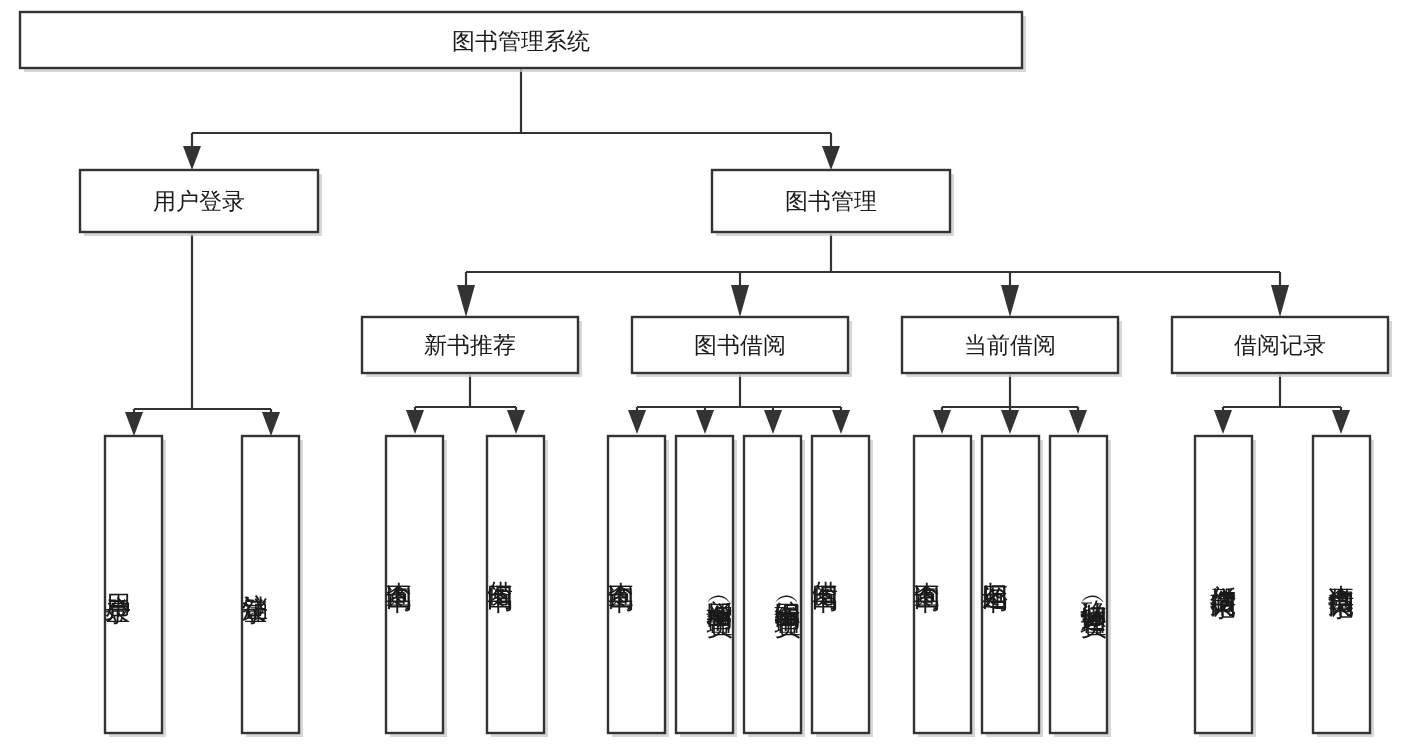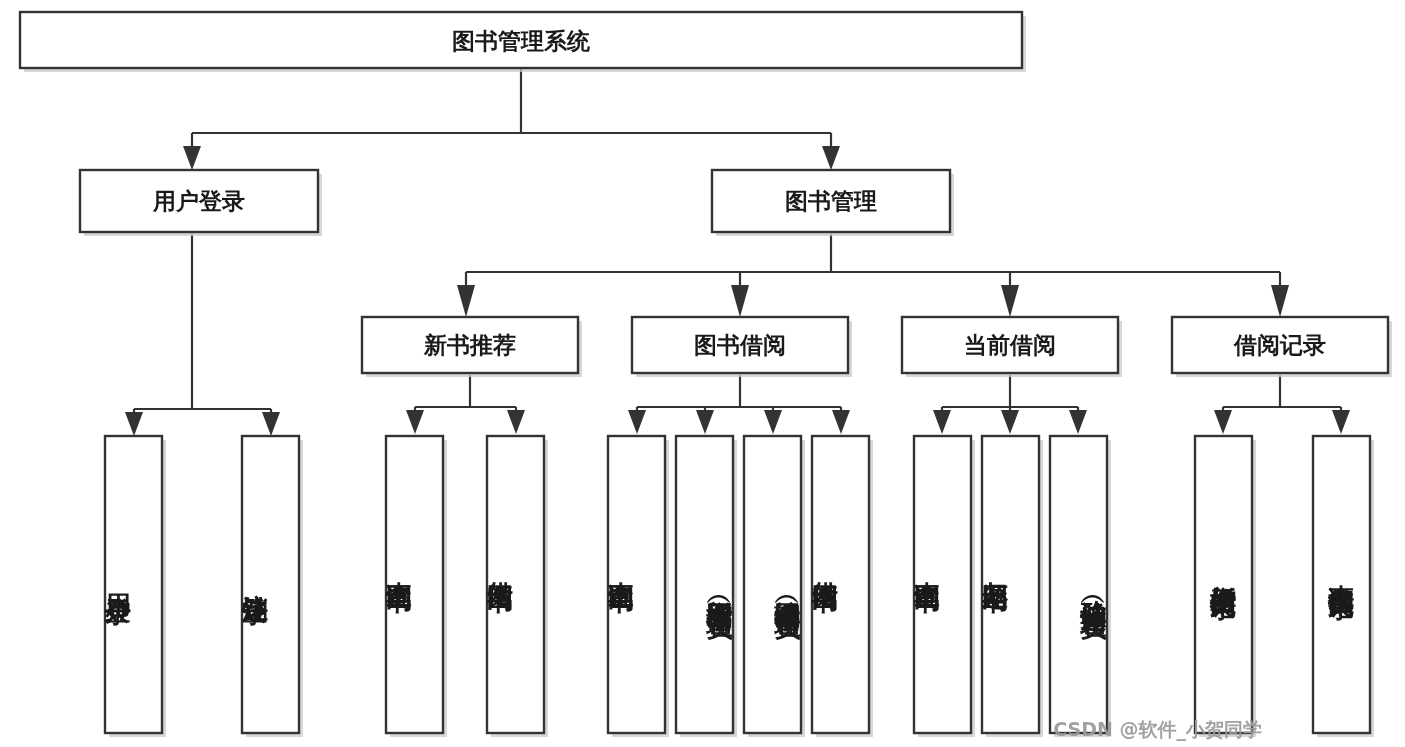--- a/index.html
+++ b/index.html
@@ -11,21 +11,20 @@
     width: 1405px;
     height: 747px;
     font-family: "DejaVu Sans", "Liberation Sans", sans-serif;
     overflow: hidden;
   }
   #diagram-root {
     position: relative;
     width: 1272px;
     height: 747px;
     background: #ffffff;
-    font-weight: bold;
   }
   svg#tree {
     position: absolute;
     left: 0;
     top: 0;
     width: 1405px;
     height: 747px;
     display: block;
   }
   .node-rect {
@@ -265,14 +264,13 @@
   <div class="leaf-label" style="left:744px; top:442px; width:57px; height:291px; align-items:flex-start;">编辑图书（管理员）</div>
   <div class="leaf-label" style="left:812px; top:436px; width:57px; height:258px;">借阅图书</div>
 
   <div class="leaf-label" style="left:914px; top:436px; width:57px; height:258px;">查询图书</div>
   <div class="leaf-label" style="left:982px; top:436px; width:57px; height:258px;">归还图书</div>
   <div class="leaf-label" style="left:1050px; top:442px; width:57px; height:291px; align-items:flex-start;">确认归还（管理员）</div>
 
   <div class="leaf-label" style="left:1195px; top:436px; width:57px; height:268px; align-items:center;">新增借阅记录</div>
   <div class="leaf-label" style="left:1313px; top:436px; width:57px; height:268px; align-items:center;">查询借阅记录</div>
 
-  <div class="watermark">CSDN @软件_小贺同学</div>
 </div>
 
 </body></html>

